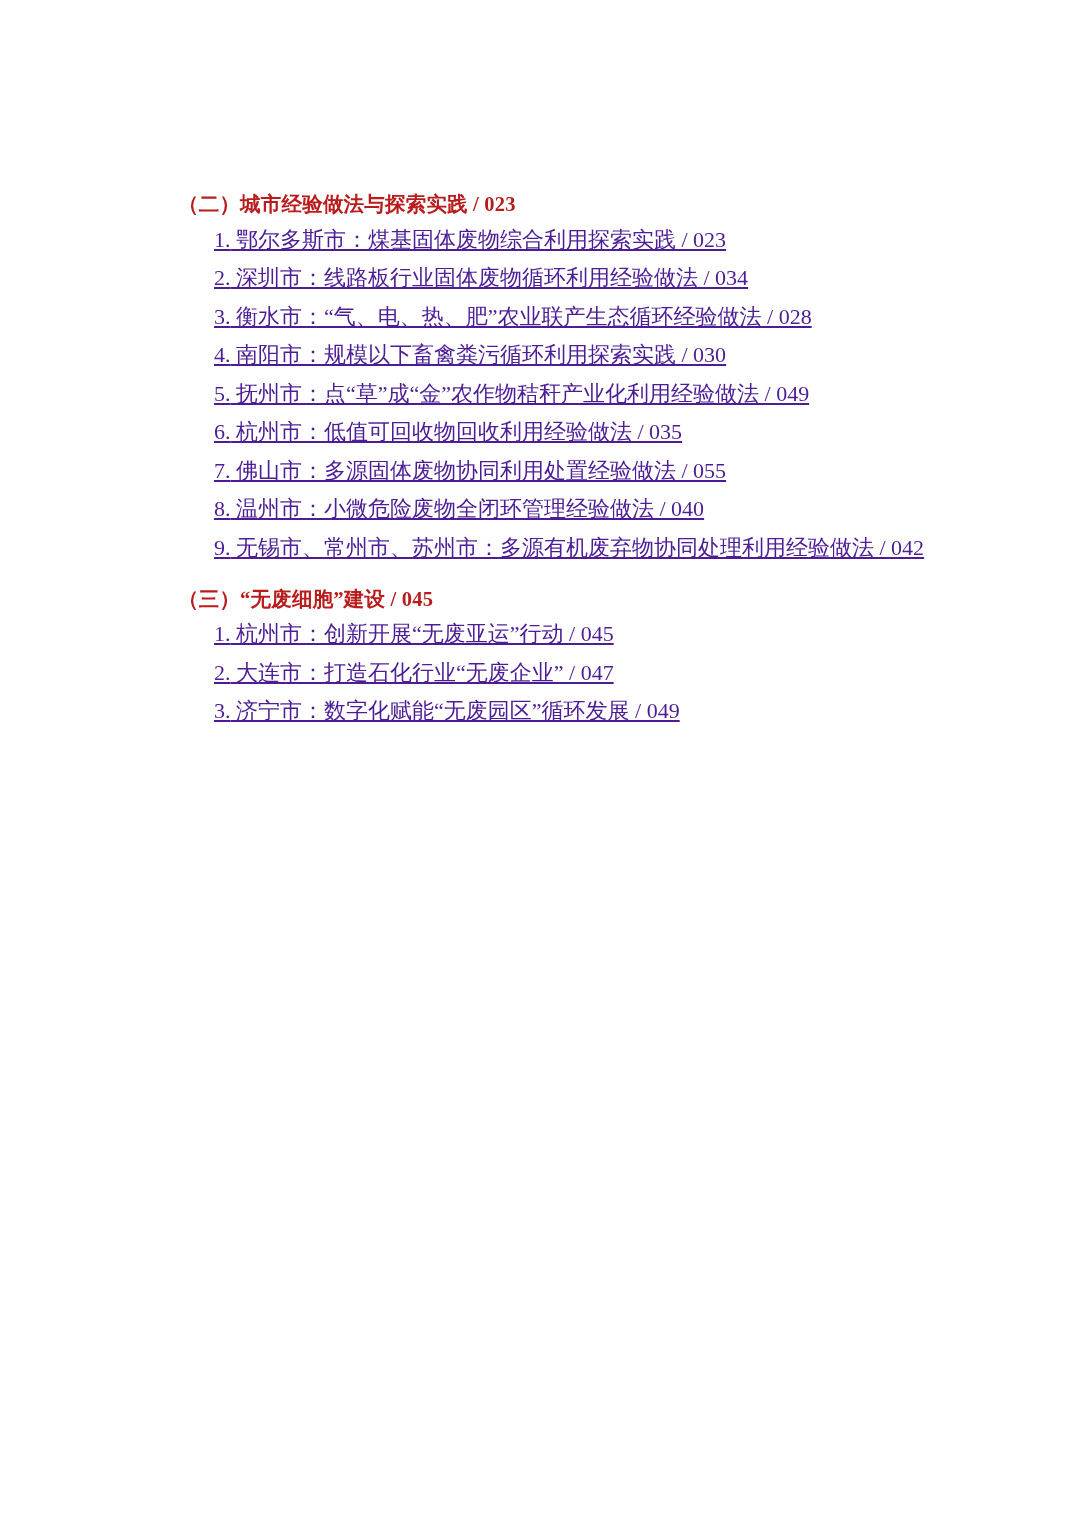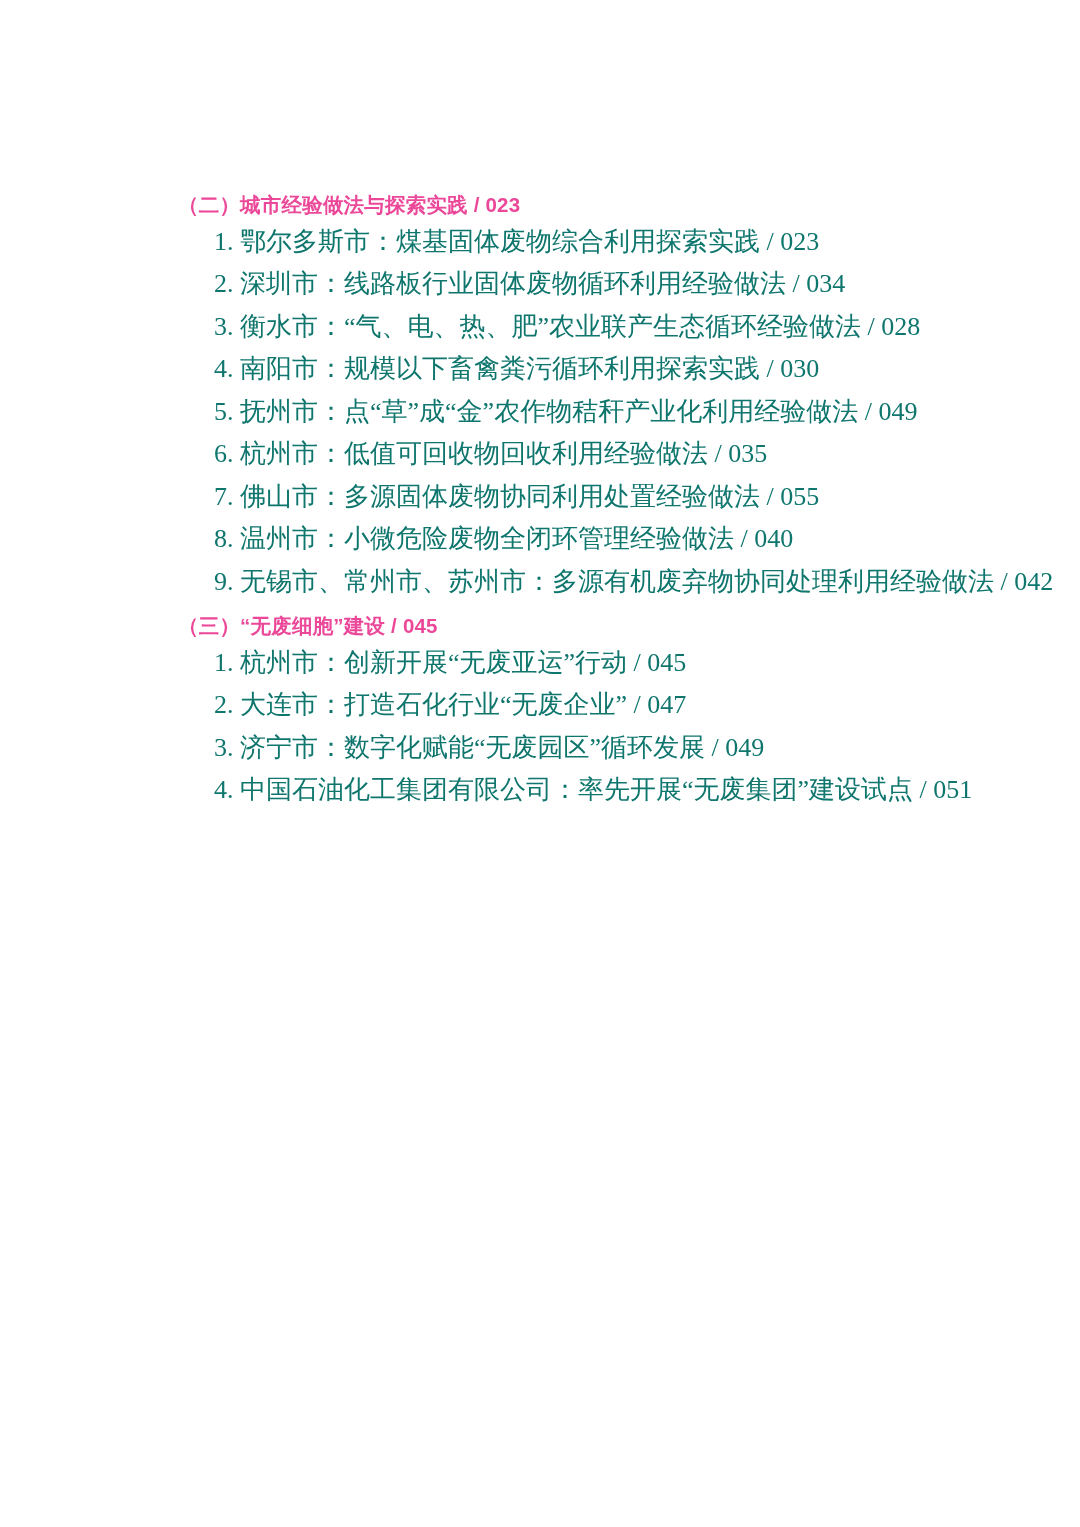--- a/index.html
+++ b/index.html
@@ -21,45 +21,46 @@
     box-sizing: border-box;
     padding: 190px 120px 0 178px;
   }
   .toc {
     display: block;
   }
   .section {
     margin: 0;
   }
   .section-heading {
-    font-family: Liberation Sans, sans-serif;
+    font-family: Liberation Serif, serif;
     font-weight: 700;
     font-size: 20.5px;
     line-height: 1.45;
     letter-spacing: 0.2px;
-    color: #ec4899;
+    color: #b91c1c;
     margin: 0 0 9px 0;
     white-space: nowrap;
   }
   .section:nth-of-type(2) .section-heading {
-    margin-top: 16px;
+    margin-top: 26px;
   }
   .entry-list {
     list-style: none;
     margin: 0;
     padding: 0;
   }
   .entry {
     font-family: "Liberation Serif", serif;
-    font-size: 26px;
+    font-size: 22px;
     line-height: 1.0;
-    color: #0f766e;
+    color: #4c1d95;
     padding: 0 0 0 36px;
     margin: 0 0 16.5px 0;
     white-space: nowrap;
+    text-decoration: underline;
   }
   .entry .num {
     display: inline;
   }
   .entry .text {
     display: inline;
   }
 </style>
 </head>
 <body>
@@ -117,21 +118,17 @@
           <span class="text">杭州市：创新开展“无废亚运”行动 / 045</span>
         </li>
         <li class="entry">
           <span class="num">2.</span>
           <span class="text">大连市：打造石化行业“无废企业” / 047</span>
         </li>
         <li class="entry">
           <span class="num">3.</span>
           <span class="text">济宁市：数字化赋能“无废园区”循环发展 / 049</span>
         </li>
-        <li class="entry">
-          <span class="num">4.</span>
-          <span class="text">中国石油化工集团有限公司：率先开展“无废集团”建设试点 / 051</span>
-        </li>
       </ul>
     </div>
 
   </div>
 </div>
 
 </body></html>

